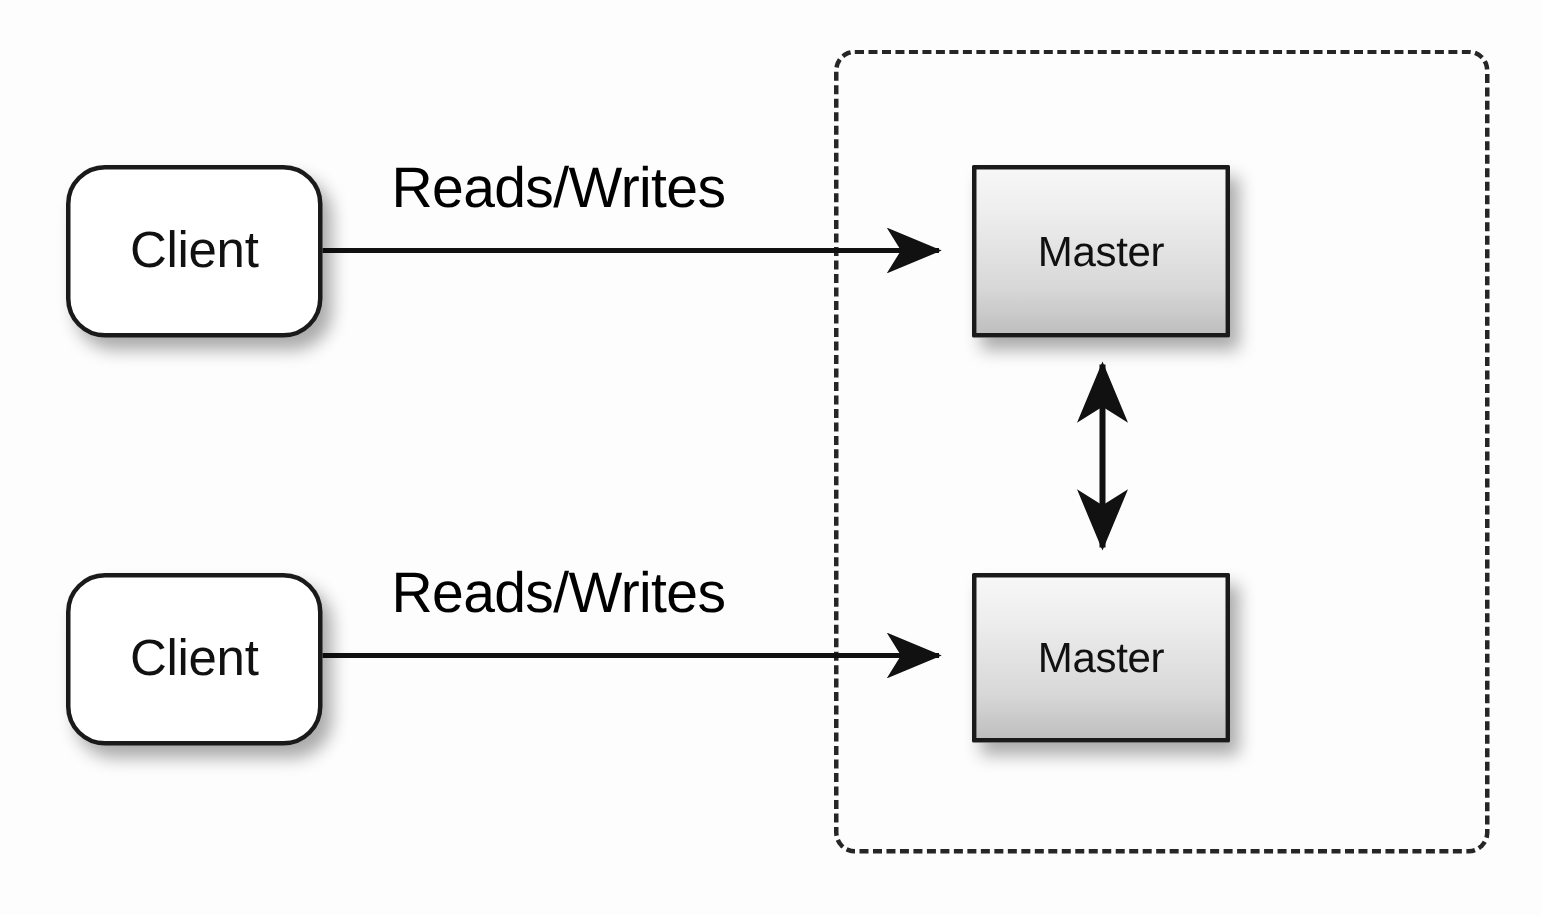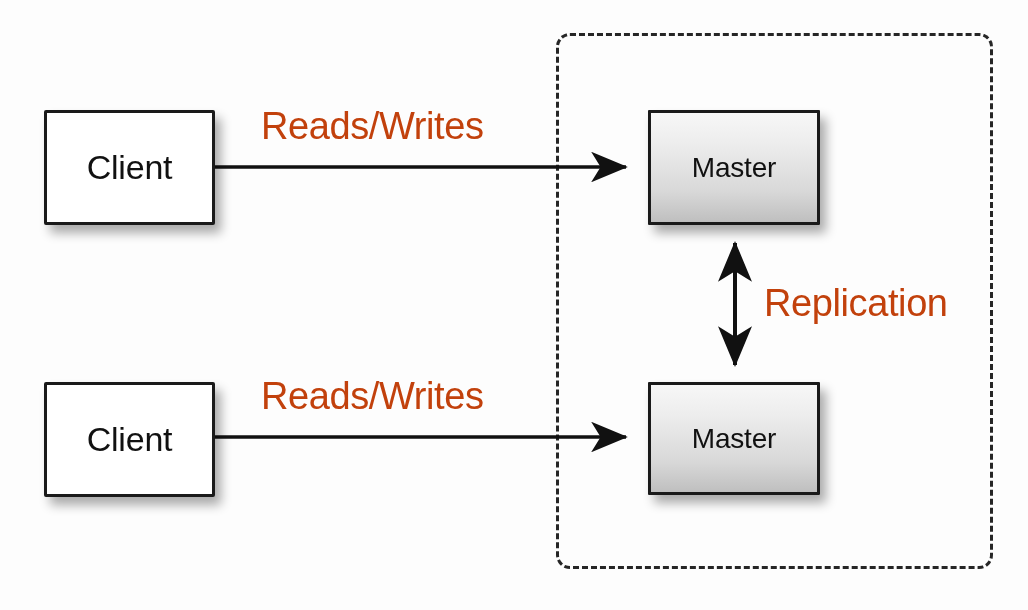--- a/index.html
+++ b/index.html
@@ -34,21 +34,21 @@
     display: flex;
     align-items: center;
     justify-content: center;
     color: #111111;
     white-space: nowrap;
   }
 
   .client-node {
     background: #ffffff;
     border: 3px solid #1a1a1a;
-    border-radius: 2px;
+    border-radius: 26px;
     font-size: 34px;
     letter-spacing: -0.2px;
     box-shadow: 6px 8px 11px rgba(0,0,0,0.33);
   }
 
   .master-node {
     background: linear-gradient(to bottom, #f7f7f7 0%, #ededed 28%, #d8d8d8 72%, #bfbfbf 100%);
     border: 3px solid #1a1a1a;
     border-radius: 1px;
     font-size: 28px;
@@ -62,21 +62,21 @@
     box-sizing: border-box;
     border: 3px dashed #262626;
     border-radius: 14px;
     background: transparent;
   }
 
   
   .edge-label {
     position: absolute;
     font-size: 38px;
-    color: #c2410c;
+    color: #000000;
     white-space: nowrap;
     letter-spacing: -0.4px;
   }
 </style>
 </head>
 <body>
 
 <div id="canvas">
 
   <div class="group-region" style="left:556px; top:33px; width:437px; height:536px;"></div>
@@ -122,15 +122,14 @@
   </div>
 
   <div class="node master-node" style="left:648px; top:382px; width:172px; height:113px;">
     <span>Master</span>
   </div>
 
   <div class="edge-label" style="left:261px; top:105px;">Reads/Writes</div>
 
   <div class="edge-label" style="left:261px; top:375px;">Reads/Writes</div>
 
-  <div class="edge-label" style="left:764px; top:282px;">Replication</div>
 
 </div>
 
 </body></html>

